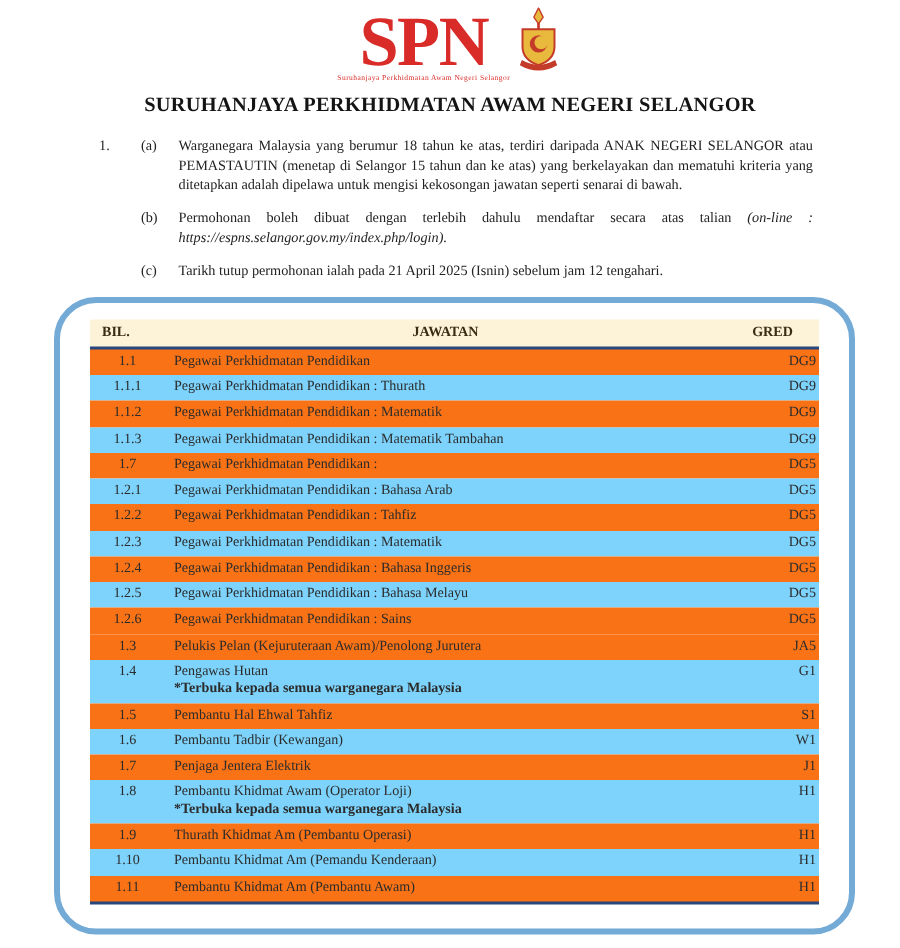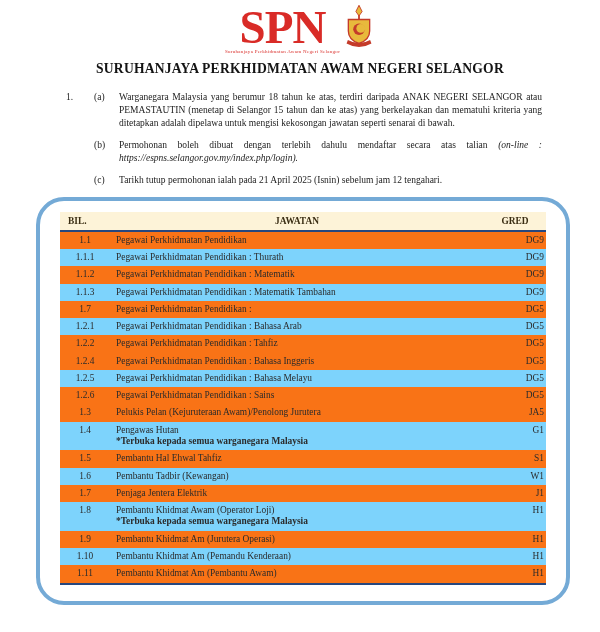--- a/index.html
+++ b/index.html
@@ -175,20 +175,28 @@
 
   <tr class="shaded">
     <td class="col-bil">1.2.2</td>
     <td class="col-jawatan">
       <div>Pegawai Perkhidmatan Pendidikan : Tahfiz</div>
 
     </td>
     <td class="col-gred">DG5</td>
   </tr>
 
+  <tr class="plain">
+    <td class="col-bil">1.2.3</td>
+    <td class="col-jawatan">
+      <div>Pegawai Perkhidmatan Pendidikan : Matematik</div>
+
+    </td>
+    <td class="col-gred">DG5</td>
+  </tr>
 
   <tr class="shaded">
     <td class="col-bil">1.2.4</td>
     <td class="col-jawatan">
       <div>Pegawai Perkhidmatan Pendidikan : Bahasa Inggeris</div>
 
     </td>
     <td class="col-gred">DG5</td>
   </tr>
 
@@ -261,21 +269,21 @@
     <td class="col-jawatan">
       <div>Pembantu Khidmat Awam (Operator Loji)</div>
       <div class="note">*Terbuka kepada semua warganegara Malaysia</div>
     </td>
     <td class="col-gred">H1</td>
   </tr>
 
   <tr class="shaded">
     <td class="col-bil">1.9</td>
     <td class="col-jawatan">
-      <div>Pembantu Khidmat Am (Jurutera Operasi)</div>
+      <div>Thurath Khidmat Am (Pembantu Operasi)</div>
 
     </td>
     <td class="col-gred">H1</td>
   </tr>
 
   <tr class="plain">
     <td class="col-bil">1.10</td>
     <td class="col-jawatan">
       <div>Pembantu Khidmat Am (Pemandu Kenderaan)</div>
 

